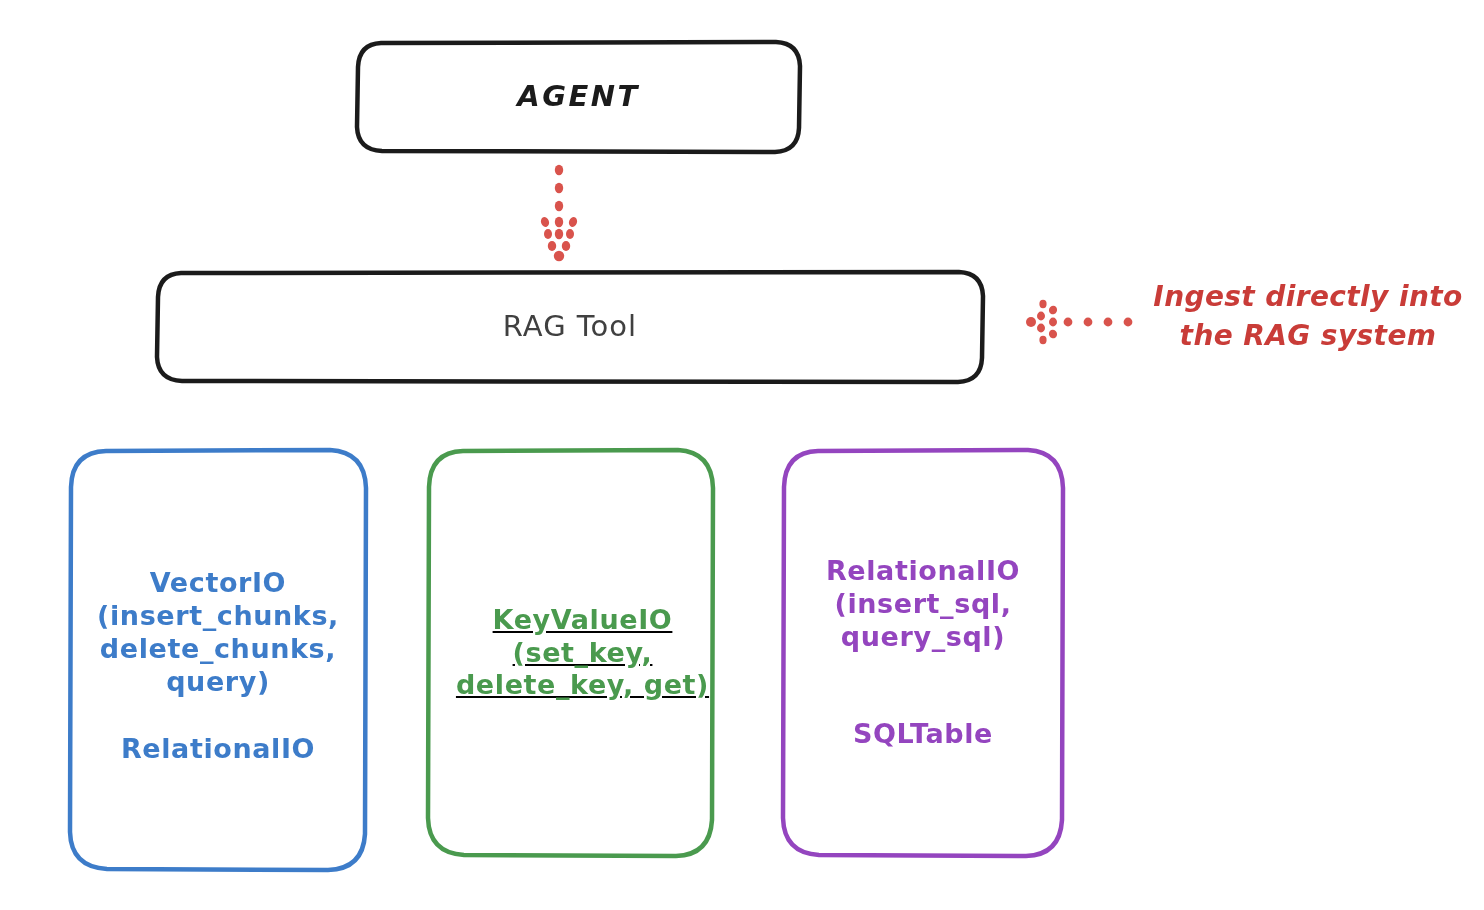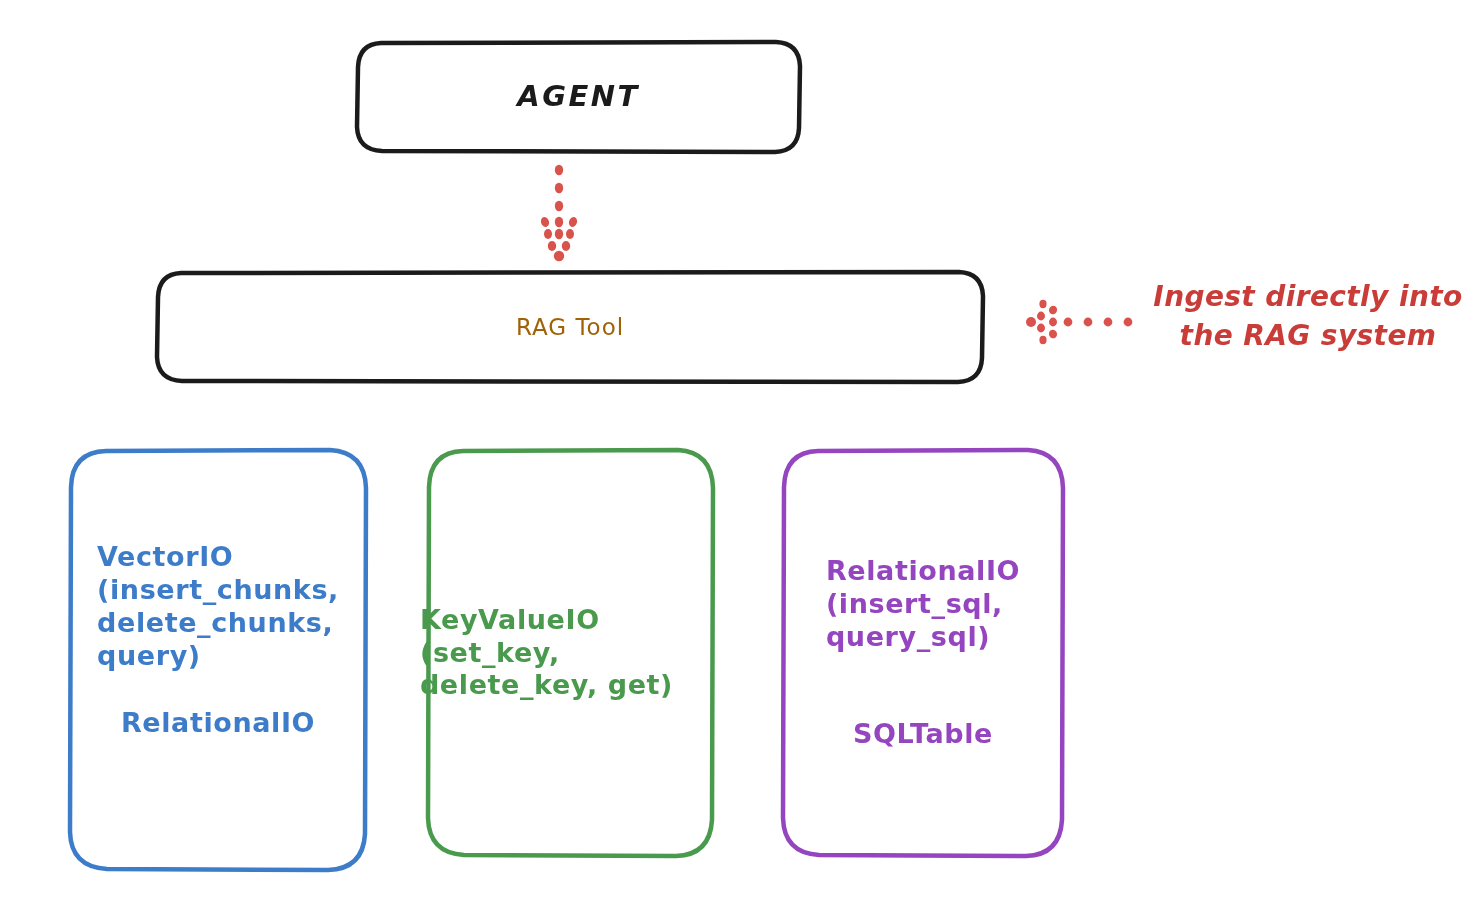--- a/index.html
+++ b/index.html
@@ -22,21 +22,21 @@
     height: 910px;
   }
 
   .node {
     position: absolute;
     box-sizing: border-box;
     display: flex;
     flex-direction: column;
     align-items: center;
     justify-content: center;
-    text-align: left;
+    text-align: center;
     pointer-events: auto;
   }
 
   .node-label {
     font-family: "DejaVu Sans", sans-serif;
     white-space: pre-line;
     line-height: 1.22;
   }
 
   
@@ -55,38 +55,39 @@
   }
 
   
   #node-ragtool {
     left: 157px;
     top: 272px;
     width: 826px;
     height: 110px;
   }
   #node-ragtool .node-label {
-    font-size: 23px;
+    font-size: 29px;
     font-weight: 500;
     letter-spacing: 1px;
-    color: #a16207;
+    color: #404040;
   }
 
   
   #node-vectorio {
     left: 70px;
-    top: 430px;
+    top: 456px;
     width: 296px;
     height: 421px;
   }
   #node-keyvalueio {
-    left: 404px;
+    left: 440px;
     top: 450px;
     width: 285px;
     height: 406px;
+    text-decoration: underline;
   }
   #node-relationalio {
     left: 783px;
     top: 450px;
     width: 280px;
     height: 406px;
     gap: 30px;
   }
 
   .leaf .node-label {

